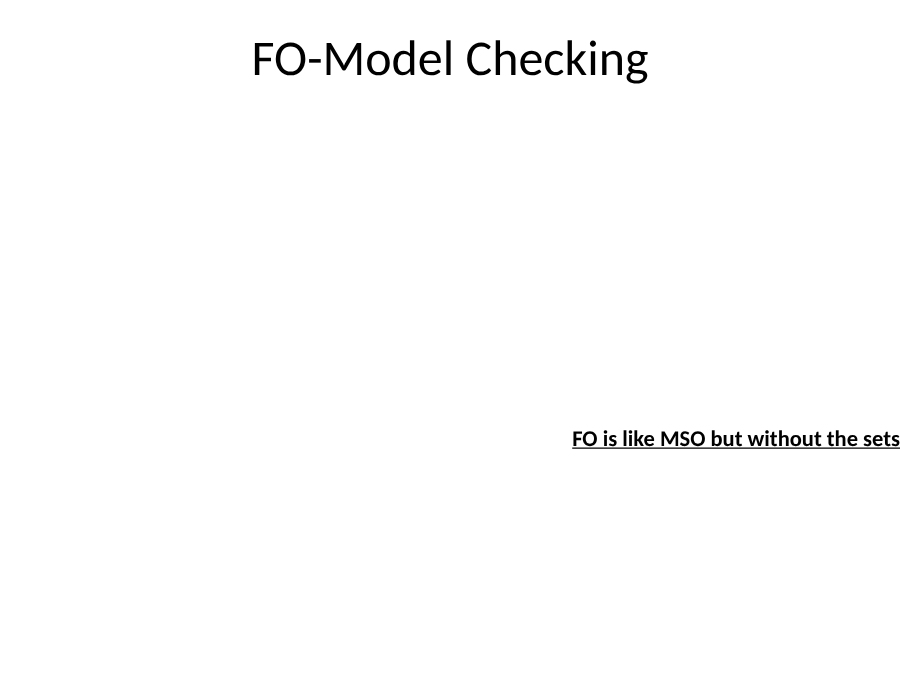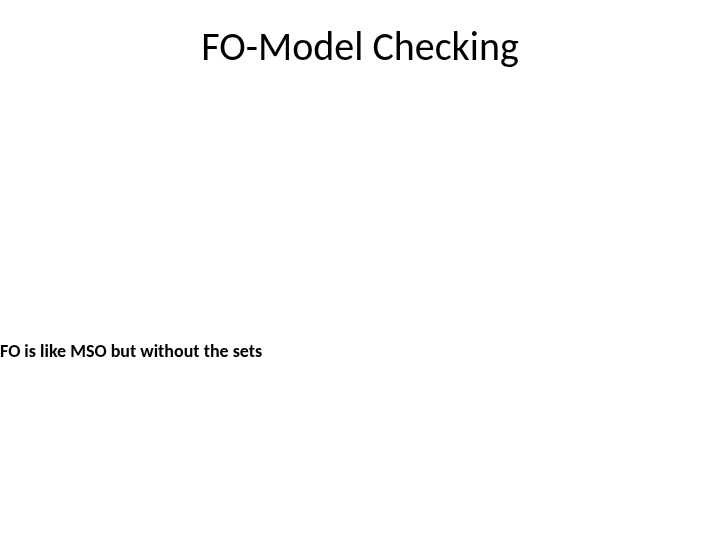--- a/index.html
+++ b/index.html
@@ -35,23 +35,24 @@
     right: 40px;
     font-size: 28px;
     line-height: 1.15;
     font-weight: 400;
   }
   .note {
     position: absolute;
     top: 340px;
     left: 0;
     width: 100%;
-    text-align: left;
+    text-align: right;
     font-size: 18px;
     font-weight: 700;
+    text-decoration: underline;
   }
 </style>
 </head>
 <body>
 
 <div class="slide">
   <div class="title">FO-Model Checking</div>
 
 
   <div class="note">FO is like MSO but without the sets</div>

